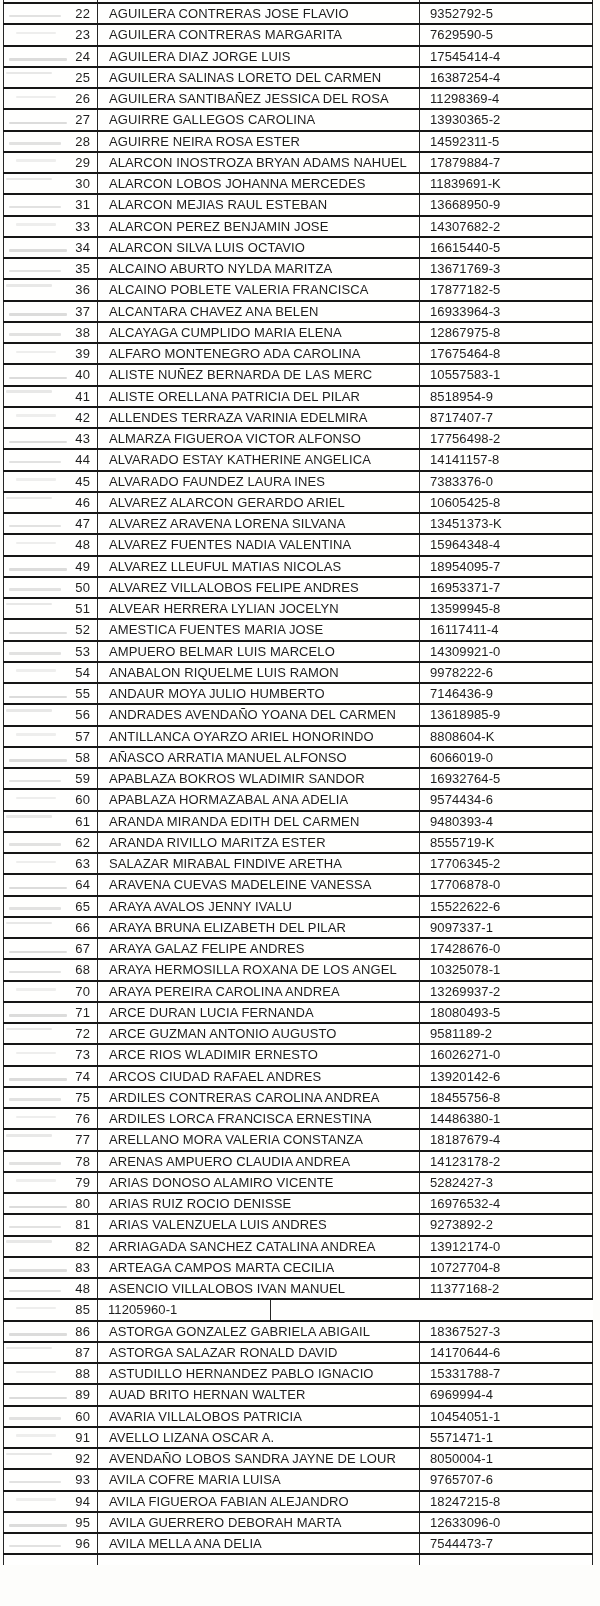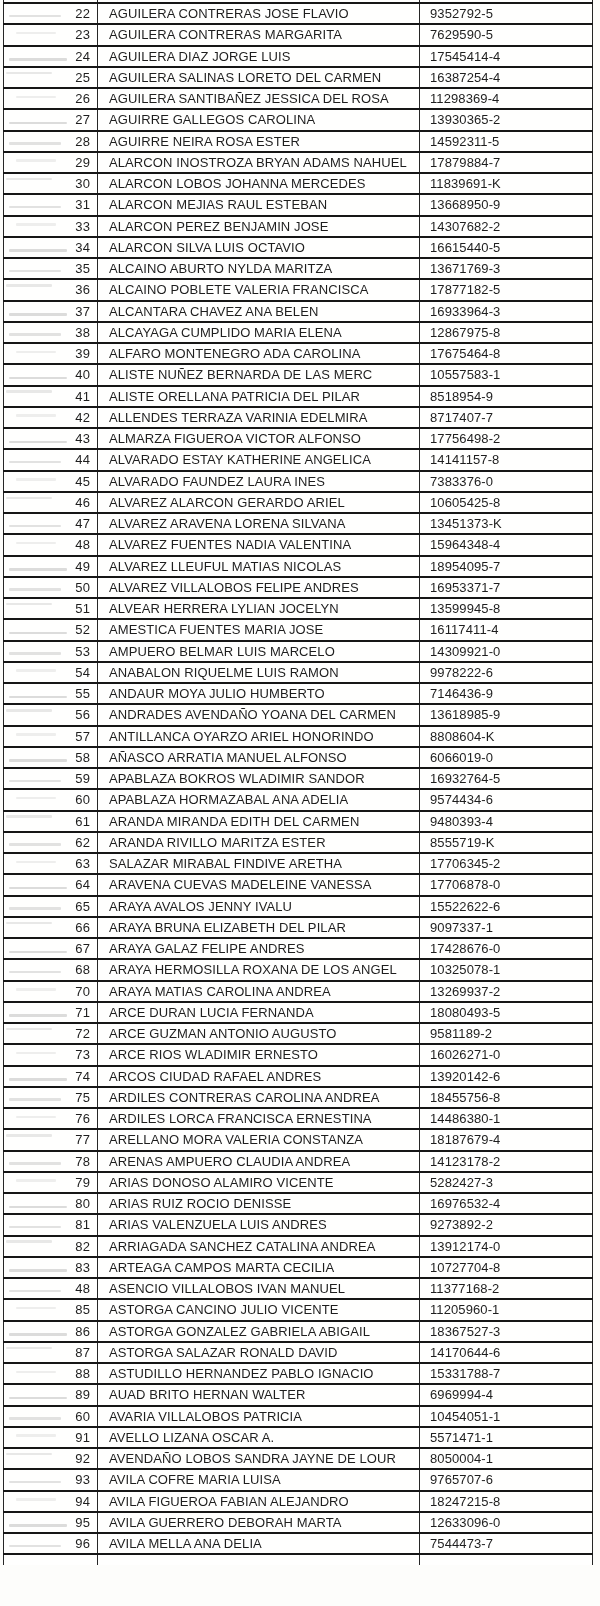--- a/index.html
+++ b/index.html
@@ -320,21 +320,21 @@
     <div class="cell name-col">ARAYA GALAZ FELIPE ANDRES</div>
     <div class="cell rut-col">17428676-0</div>
   </div>
       <div class="row">
     <div class="cell num-col">68</div>
     <div class="cell name-col">ARAYA HERMOSILLA ROXANA DE LOS ANGEL</div>
     <div class="cell rut-col">10325078-1</div>
   </div>
       <div class="row">
     <div class="cell num-col">70</div>
-    <div class="cell name-col">ARAYA MATIAS CAROLINA ANDREA</div>
+    <div class="cell name-col">ARAYA PEREIRA CAROLINA ANDREA</div>
     <div class="cell rut-col">13269937-2</div>
   </div>
       <div class="row">
     <div class="cell num-col">71</div>
     <div class="cell name-col">ARCE DURAN LUCIA FERNANDA</div>
     <div class="cell rut-col">18080493-5</div>
   </div>
       <div class="row">
     <div class="cell num-col">72</div>
     <div class="cell name-col">ARCE GUZMAN ANTONIO AUGUSTO</div>
@@ -395,21 +395,20 @@
     <div class="cell name-col">ARTEAGA CAMPOS MARTA CECILIA</div>
     <div class="cell rut-col">10727704-8</div>
   </div>
       <div class="row">
     <div class="cell num-col">48</div>
     <div class="cell name-col">ASENCIO VILLALOBOS IVAN MANUEL</div>
     <div class="cell rut-col">11377168-2</div>
   </div>
       <div class="row">
     <div class="cell num-col">85</div>
-    <div class="cell name-col">ASTORGA CANCINO JULIO VICENTE</div>
     <div class="cell rut-col">11205960-1</div>
   </div>
       <div class="row">
     <div class="cell num-col">86</div>
     <div class="cell name-col">ASTORGA GONZALEZ GABRIELA ABIGAIL</div>
     <div class="cell rut-col">18367527-3</div>
   </div>
       <div class="row">
     <div class="cell num-col">87</div>
     <div class="cell name-col">ASTORGA SALAZAR RONALD DAVID</div>

